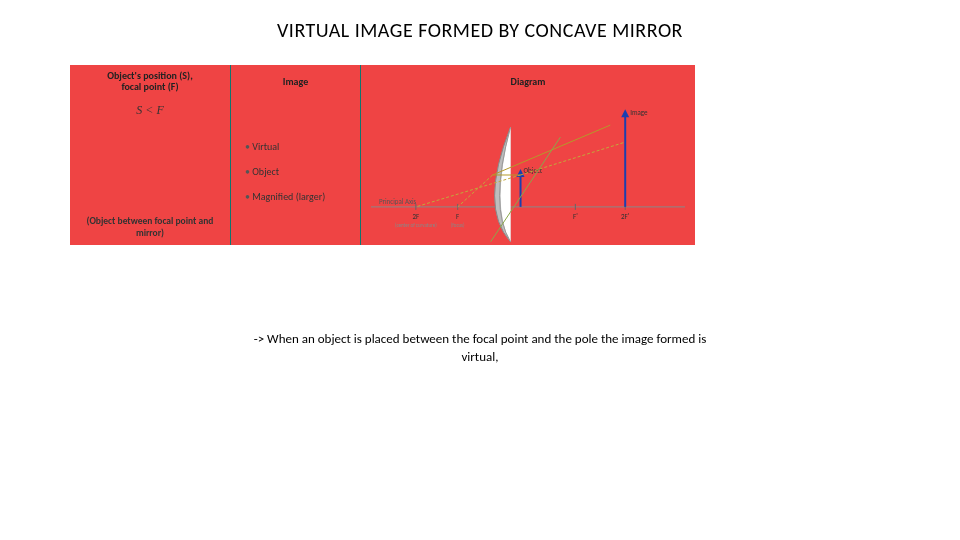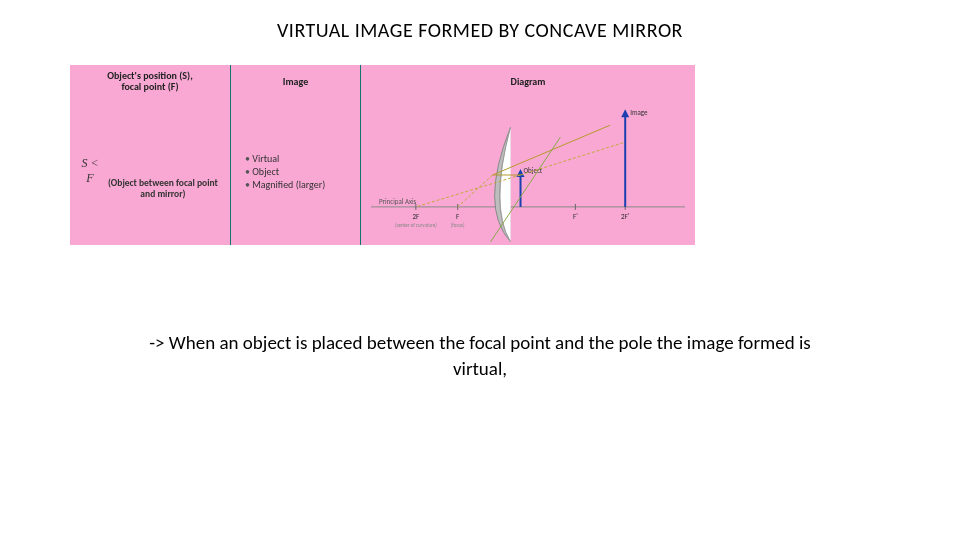--- a/index.html
+++ b/index.html
@@ -21,21 +21,21 @@
     font-size: 20px;
     letter-spacing: 0.5px;
   }
   .table {
     position: absolute;
     top: 65px;
     left: 70px;
     width: 625px;
     height: 180px;
     display: flex;
-    background: #f9a8d4;
+    background: #ef4444;
     font-size: 10px;
   }
   .col {
     border-left: 1px solid #0f766e;
     display: flex;
     flex-direction: column;
   }
   .col:first-child { border-left: none; }
   .col1 { width: 160px; }
   .col2 { width: 130px; }
@@ -53,53 +53,54 @@
   }
   .td {
     flex: 1;
     position: relative;
     padding: 6px 10px;
     font-size: 10px;
     color: #333;
   }
   .col1 .td {
     display: flex;
-    flex-direction: row;
-    justify-content: center;
+    flex-direction: column;
+    justify-content: space-between;
     align-items: center;
     text-align: center;
     gap: 6px;
   }
   .cond {
     font-family: "Times New Roman", serif;
     font-style: italic;
     font-size: 12px;
   }
   .condtext { font-weight: bold; font-size: 9.5px; line-height: 1.2; margin-top: 36px; }
   .bullets {
     list-style: none;
     display: flex;
     flex-direction: column;
     justify-content: center;
     height: 100%;
+    gap: 12px;
     padding-left: 4px;
   }
   .bullets li::before {
     content: "• ";
     color: #555;
   }
   .diagram-cell { padding: 0; }
   .diagram-svg { width: 100%; height: 100%; display: block; }
   .explain {
     position: absolute;
     top: 330px;
     left: 0;
     width: 960px;
     text-align: center;
-    font-size: 19px;
+    font-size: 13px;
     line-height: 1.35;
   }
   .explain .bold { font-weight: normal; }
 </style>
 </head>
 <body>
 
 <div class="title">VIRTUAL IMAGE FORMED BY CONCAVE MIRROR</div>
 
 <div class="table">

